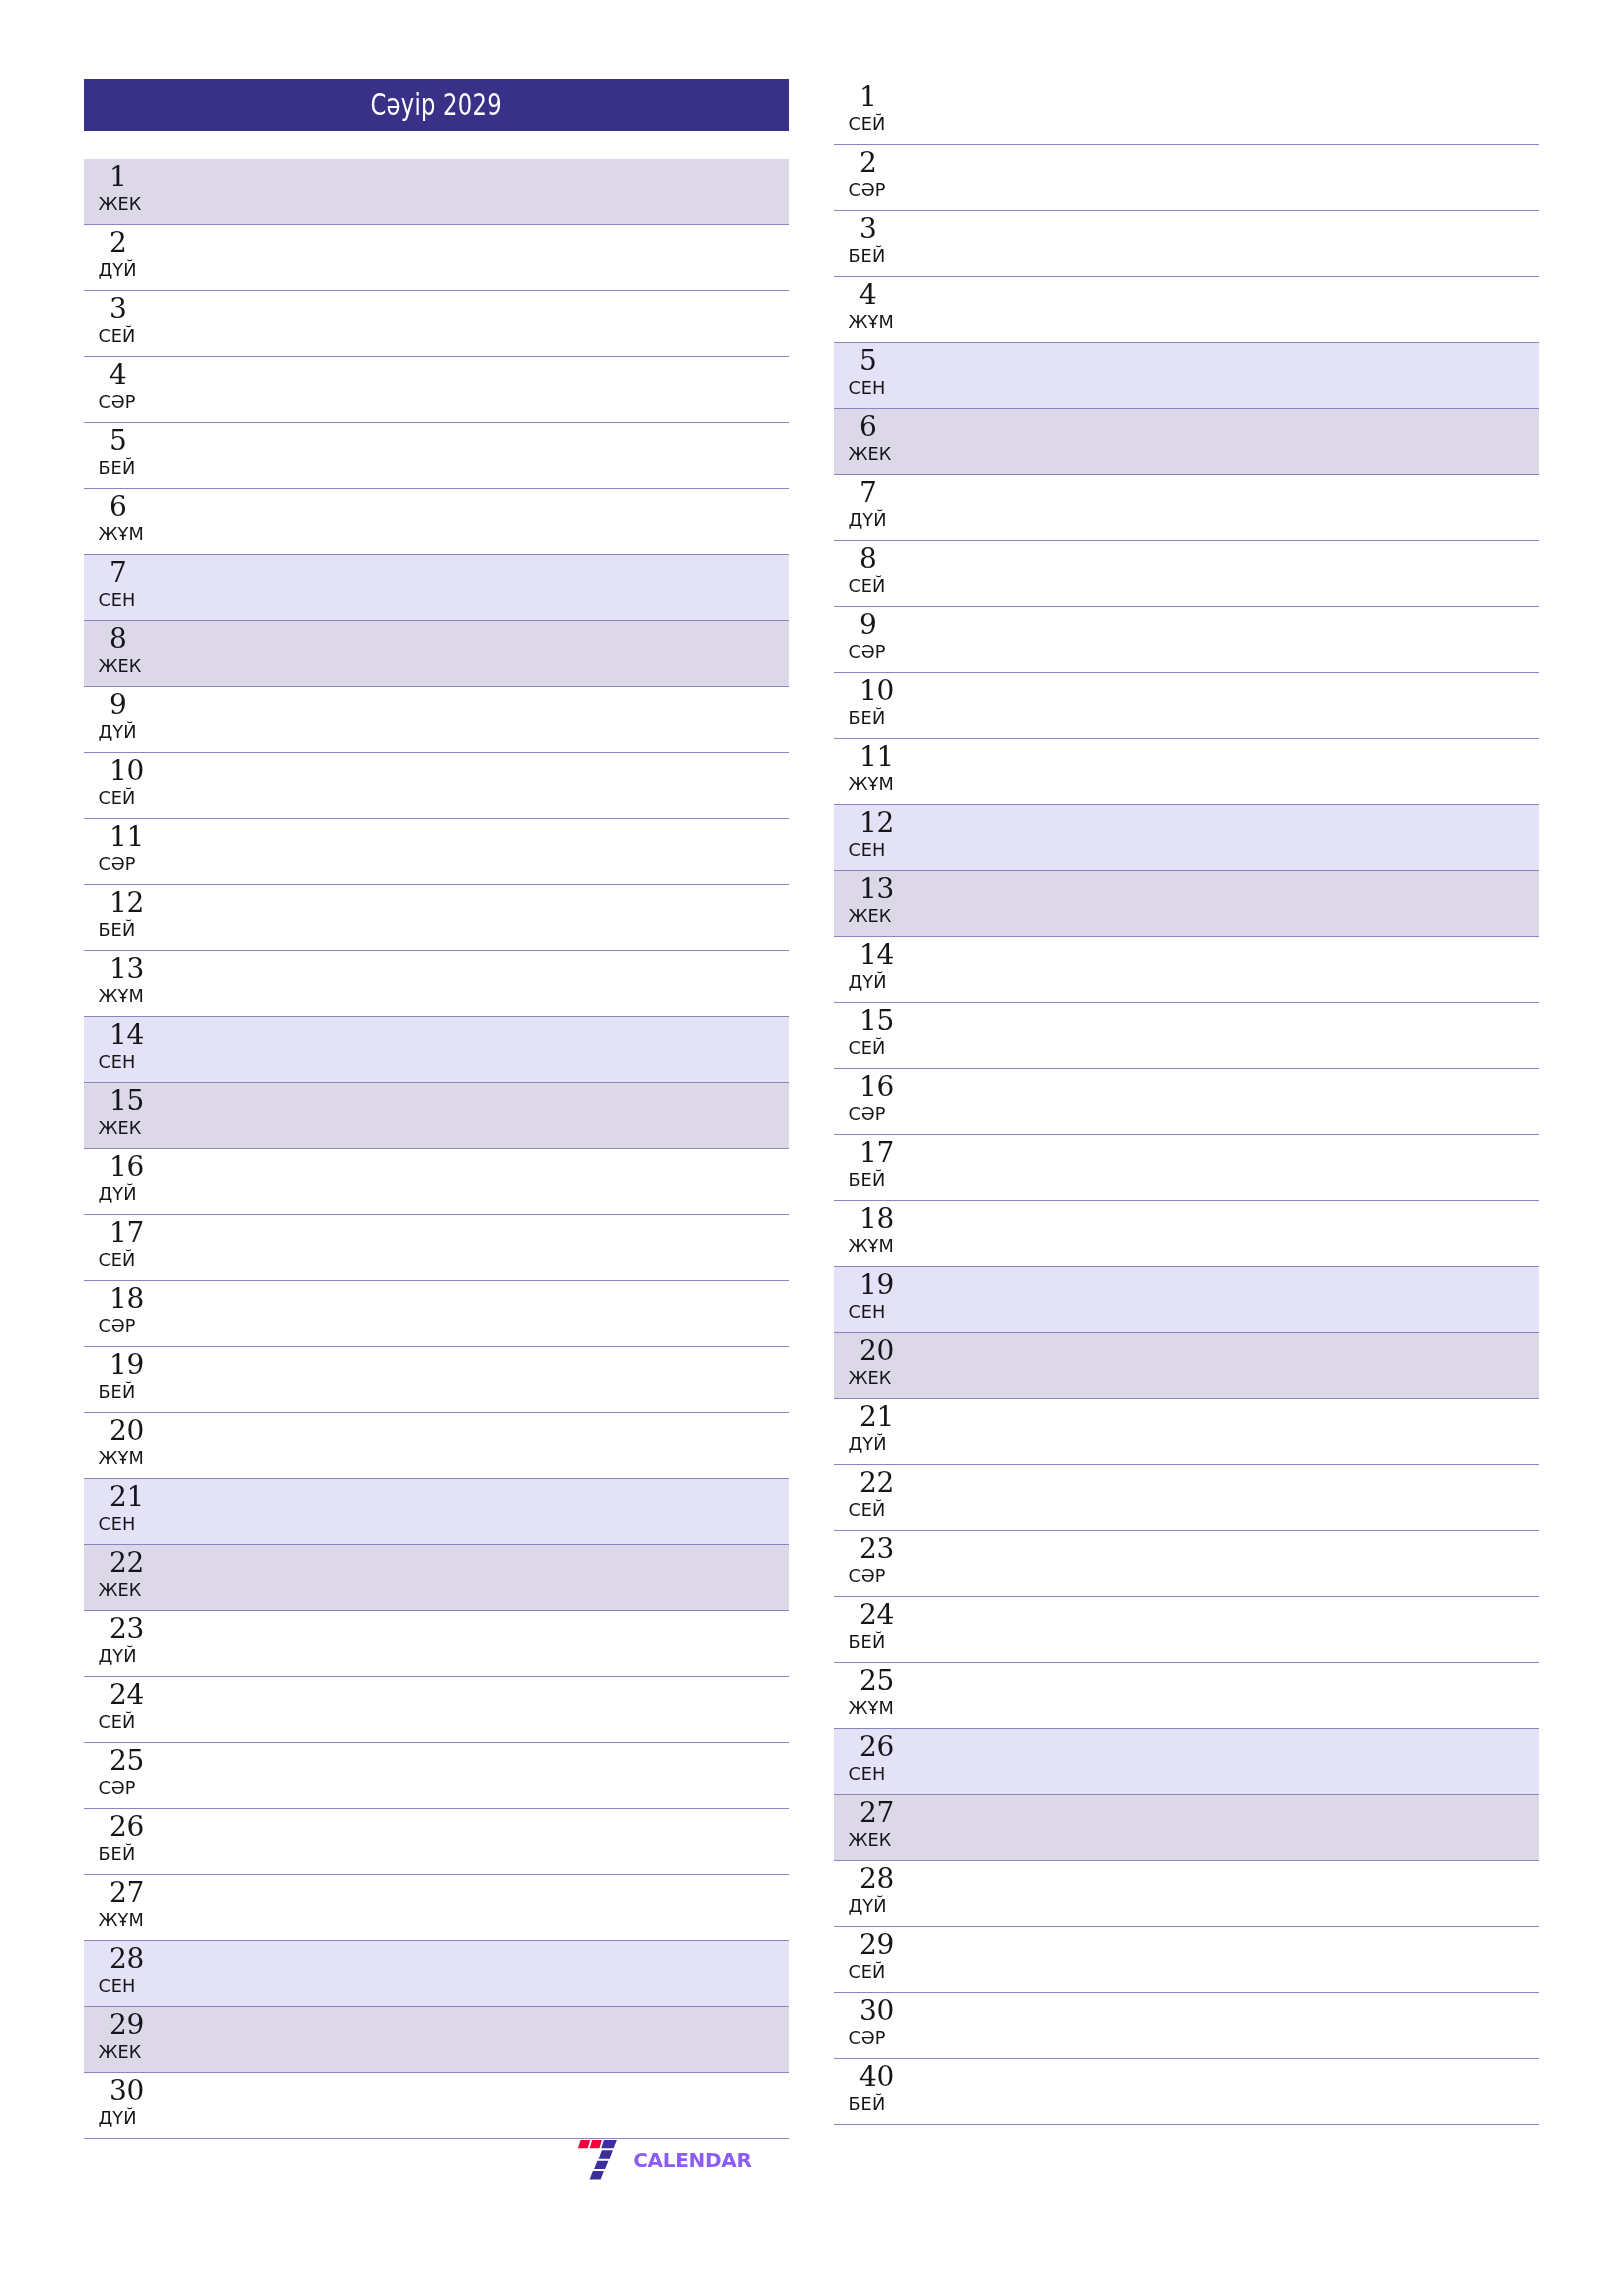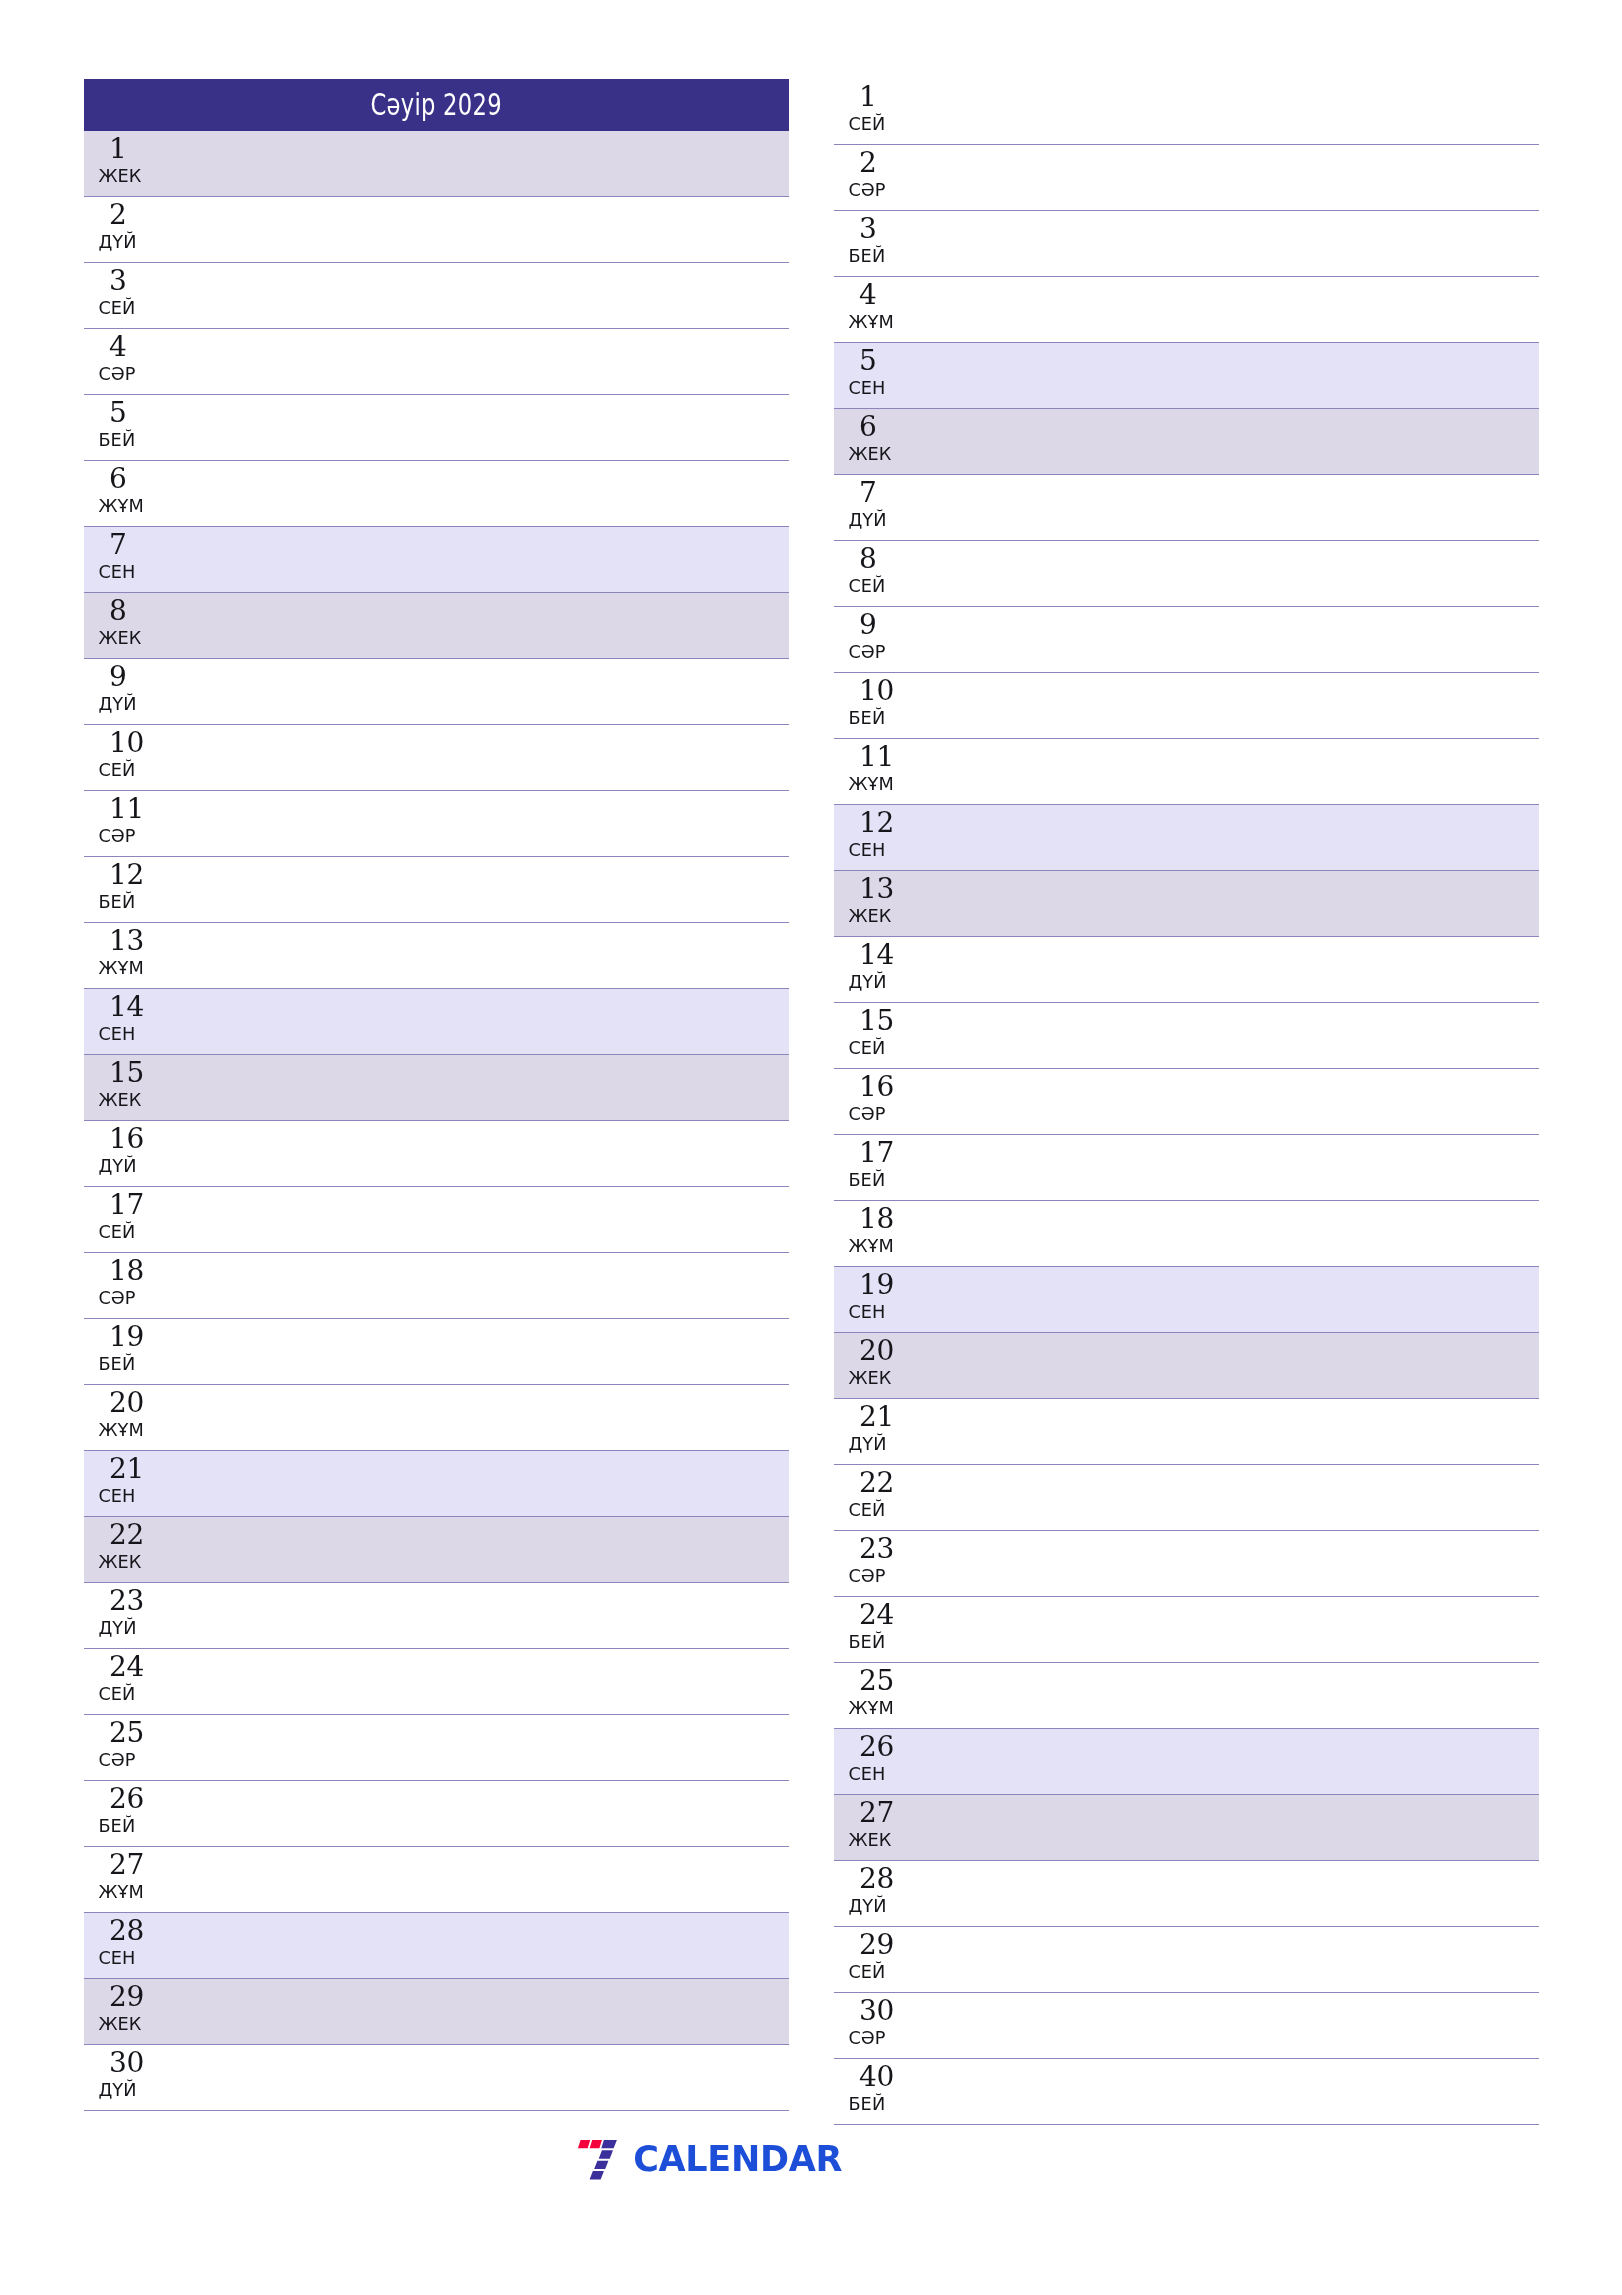--- a/index.html
+++ b/index.html
@@ -28,20 +28,21 @@
     top: 79px;
     width: 1455px;
     display: flex;
     justify-content: space-between;
   }
 
   .month-col {
     width: 705px;
     display: flex;
     flex-direction: column;
+    gap: 28px;
   }
 
   .month-header {
     height: 52px;
     background: #393087;
     color: #ffffff;
     display: flex;
     align-items: center;
     justify-content: center;
     box-sizing: border-box;
@@ -120,24 +121,24 @@
 
   .logo-mark {
     position: relative;
     width: 48px;
     height: 48px;
     flex: 0 0 auto;
   }
 
   .logo-word {
     font-family: "DejaVu Sans", "Liberation Sans", sans-serif;
-    font-size: 35px;
+    font-size: 20px;
     font-weight: 700;
     letter-spacing: -0.3px;
-    color: #1d4ed8;
+    color: #8b5cf6;
     line-height: 1;
     white-space: nowrap;
   }
 </style>
 </head>
 <body>
 
 <div class="page">
 
   <div class="columns">

